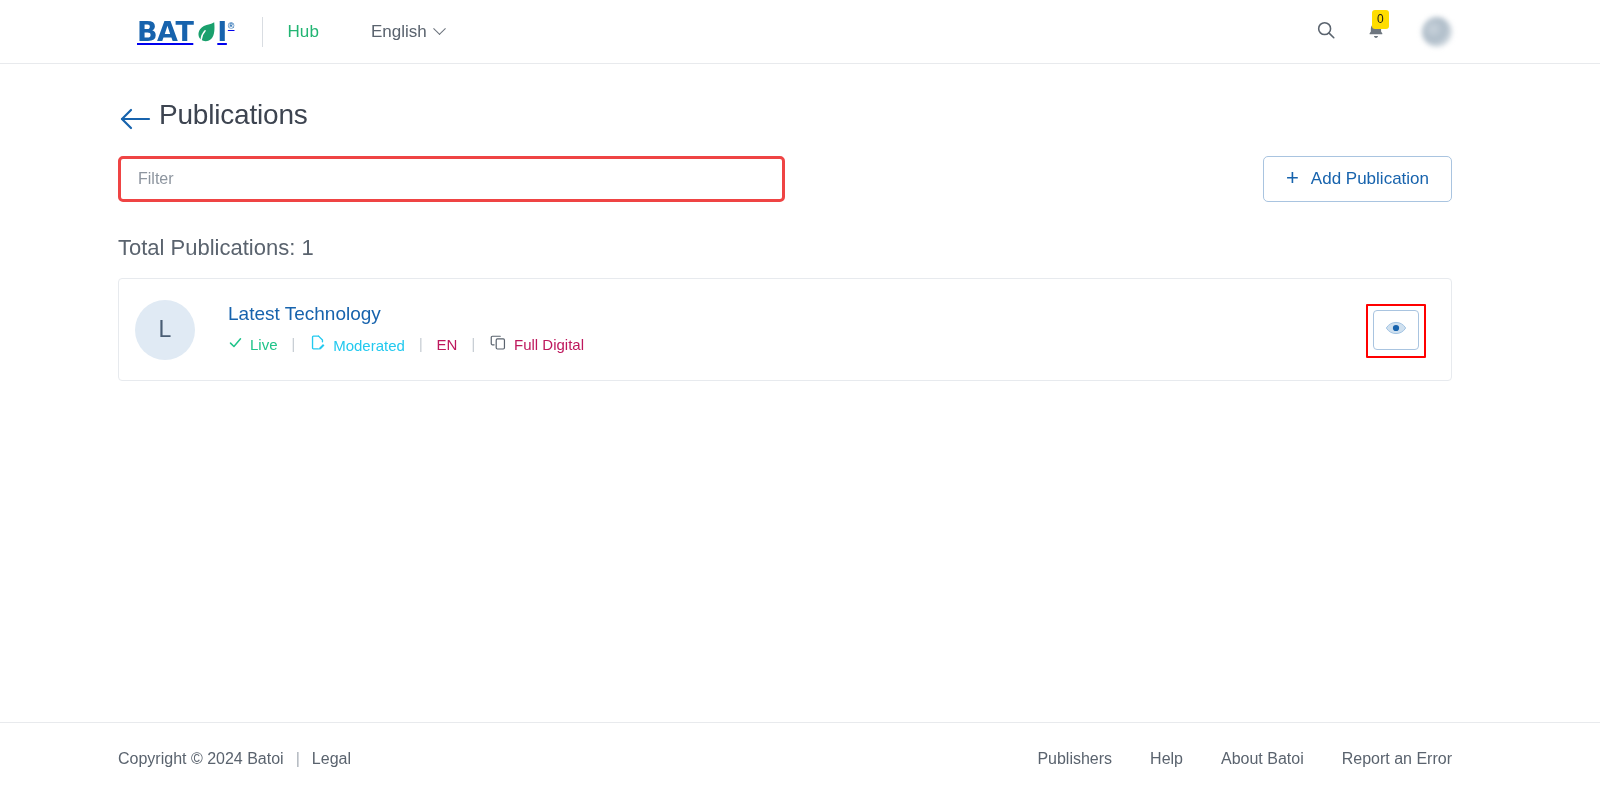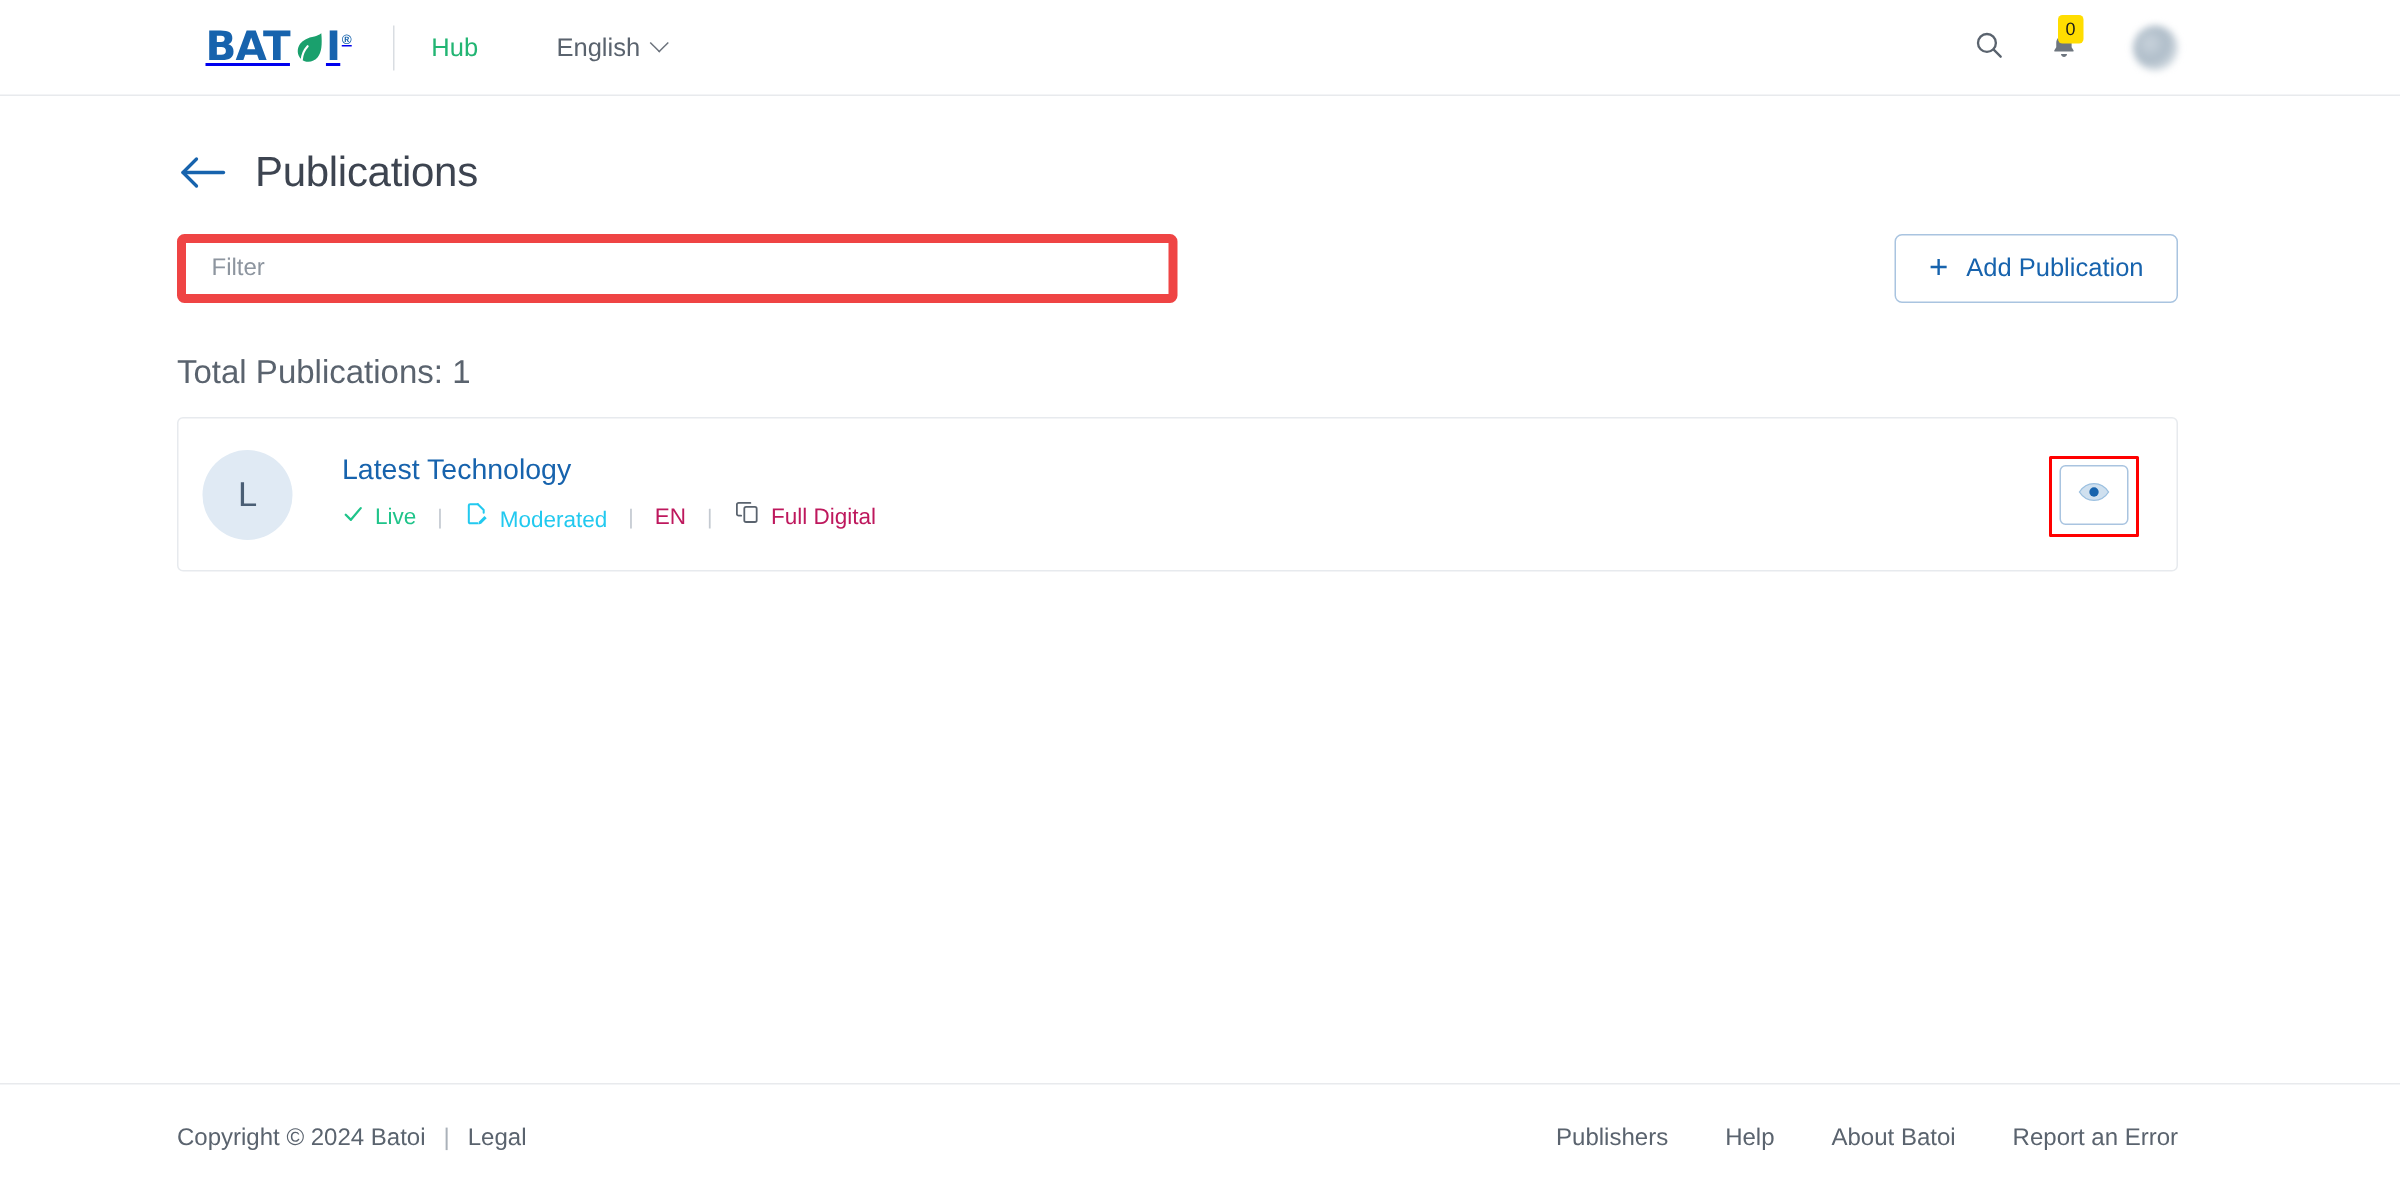--- a/index.html
+++ b/index.html
@@ -154,22 +154,22 @@
 
   
   .main {
     flex: 1;
     padding: 0 148px 0 118px;
     position: relative;
   }
 
   .page-head {
     display: flex;
-    align-items: center;
-    gap: 18px;
+    align-items: flex-end;
+    gap: 7px;
     padding-top: 35px;
   }
 
   .back-arrow {
     width: 34px;
     height: 24px;
     position: relative;
     cursor: pointer;
     flex: none;
   }
@@ -185,21 +185,21 @@
   .controls-row {
     display: flex;
     align-items: center;
     justify-content: space-between;
     margin-top: 25px;
   }
 
   .filter-input {
     width: 667px;
     height: 46px;
-    border: 6px solid #ef4444;
+    border: 3px solid #ef4444;
     border-radius: 5px;
     padding: 0 17px;
     font-size: 16px;
     color: #39424e;
     font-family: "Liberation Sans", sans-serif;
     outline: none;
     background: #fff;
   }
   .filter-input::placeholder { color: #8d959f; }
 

